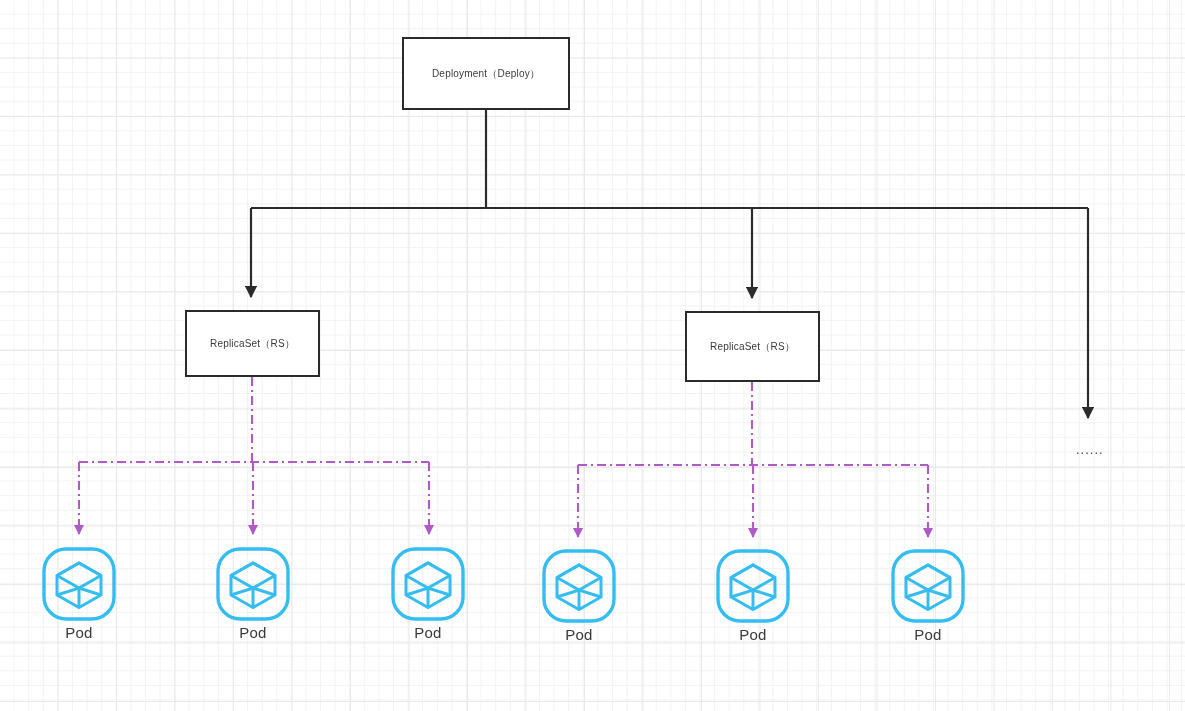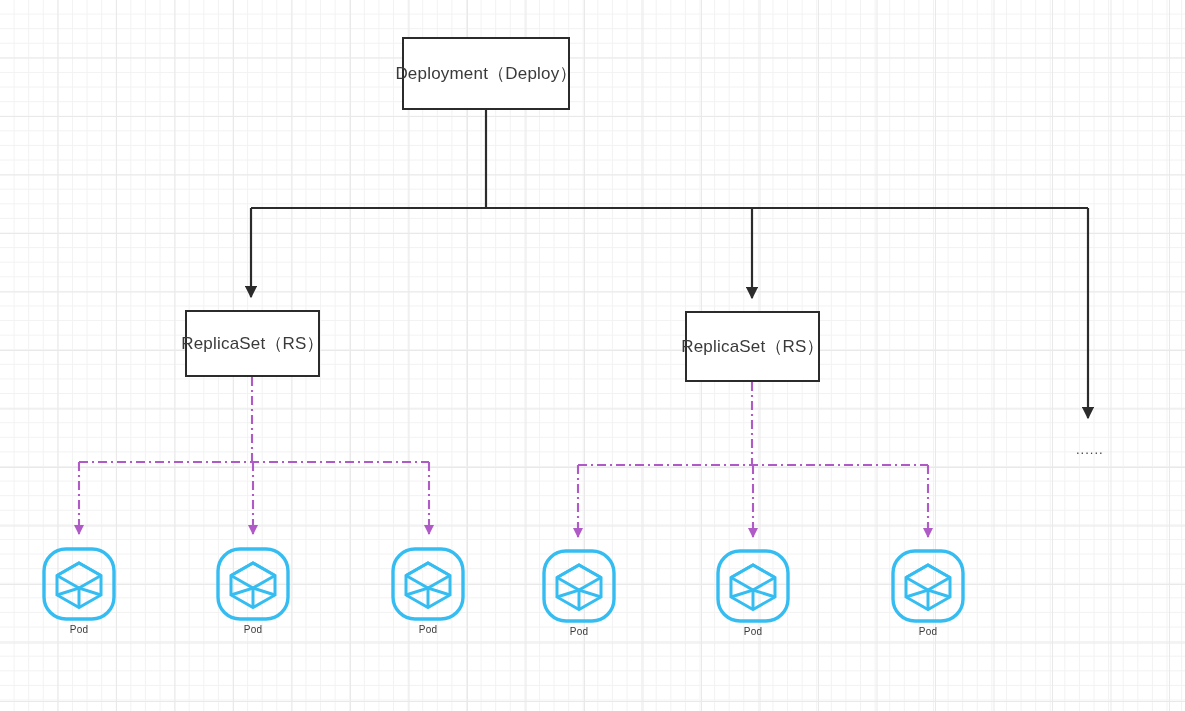--- a/index.html
+++ b/index.html
@@ -37,40 +37,40 @@
   .node-box {
     position: absolute;
     box-sizing: border-box;
     background: #ffffff;
     border: 2.5px solid #2b2b2b;
     display: flex;
     align-items: center;
     justify-content: center;
   }
   .node-box .node-label {
-    font-size: 17px;
+    font-size: 10px;
     color: #3a3a3a;
     letter-spacing: 0.2px;
     white-space: nowrap;
   }
   .pod {
     position: absolute;
     width: 78px;
     display: flex;
     flex-direction: column;
     align-items: center;
   }
   .pod-icon {
     width: 78px;
     height: 76px;
     display: block;
   }
   .pod-caption {
     margin-top: 2px;
-    font-size: 10px;
+    font-size: 15px;
     color: #3a3a3a;
     letter-spacing: 0.2px;
   }
   .ellipsis-label {
     position: absolute;
     font-size: 13px;
     color: #444;
     letter-spacing: 1px;
     white-space: nowrap;
   }

